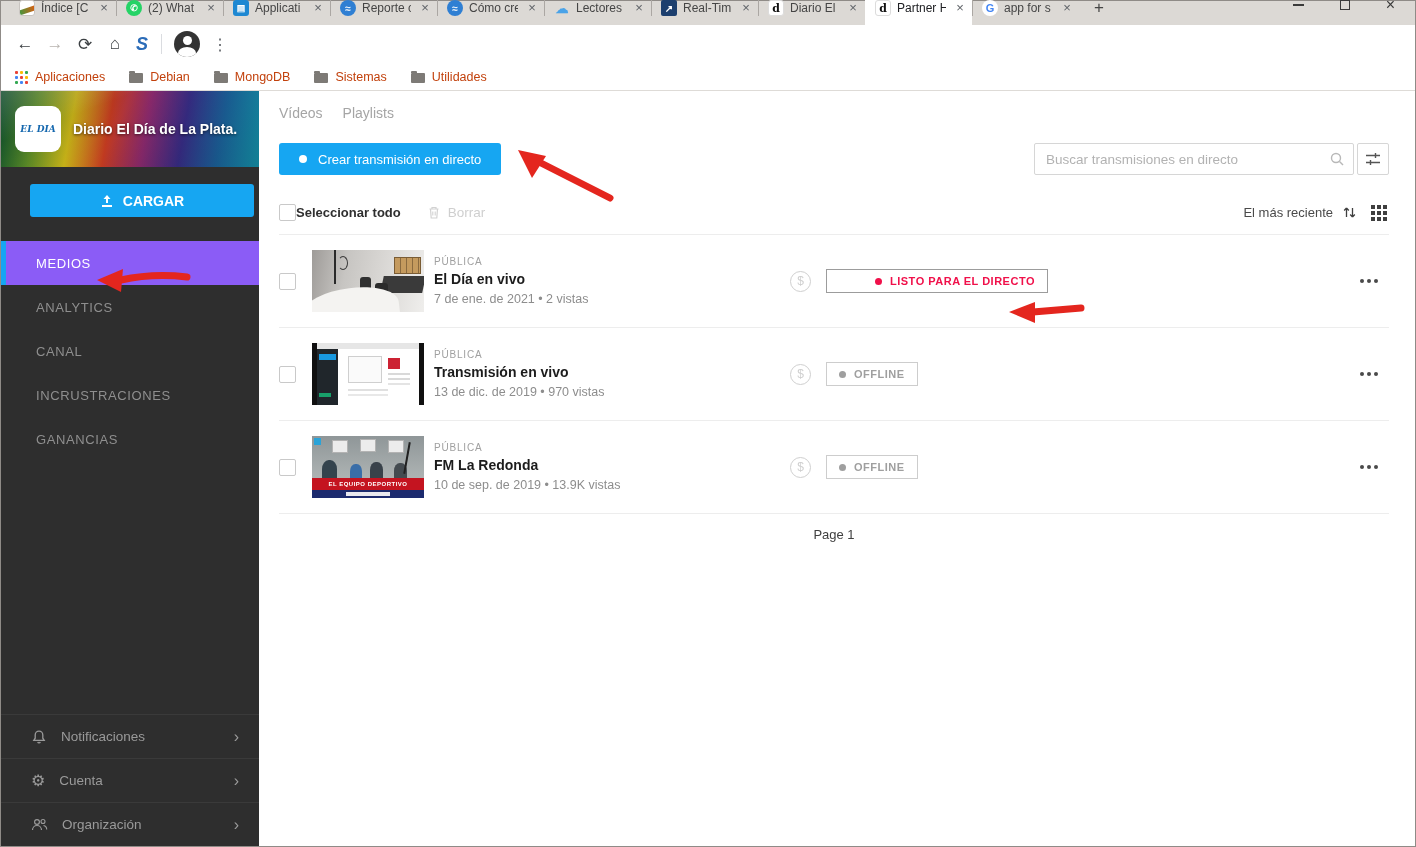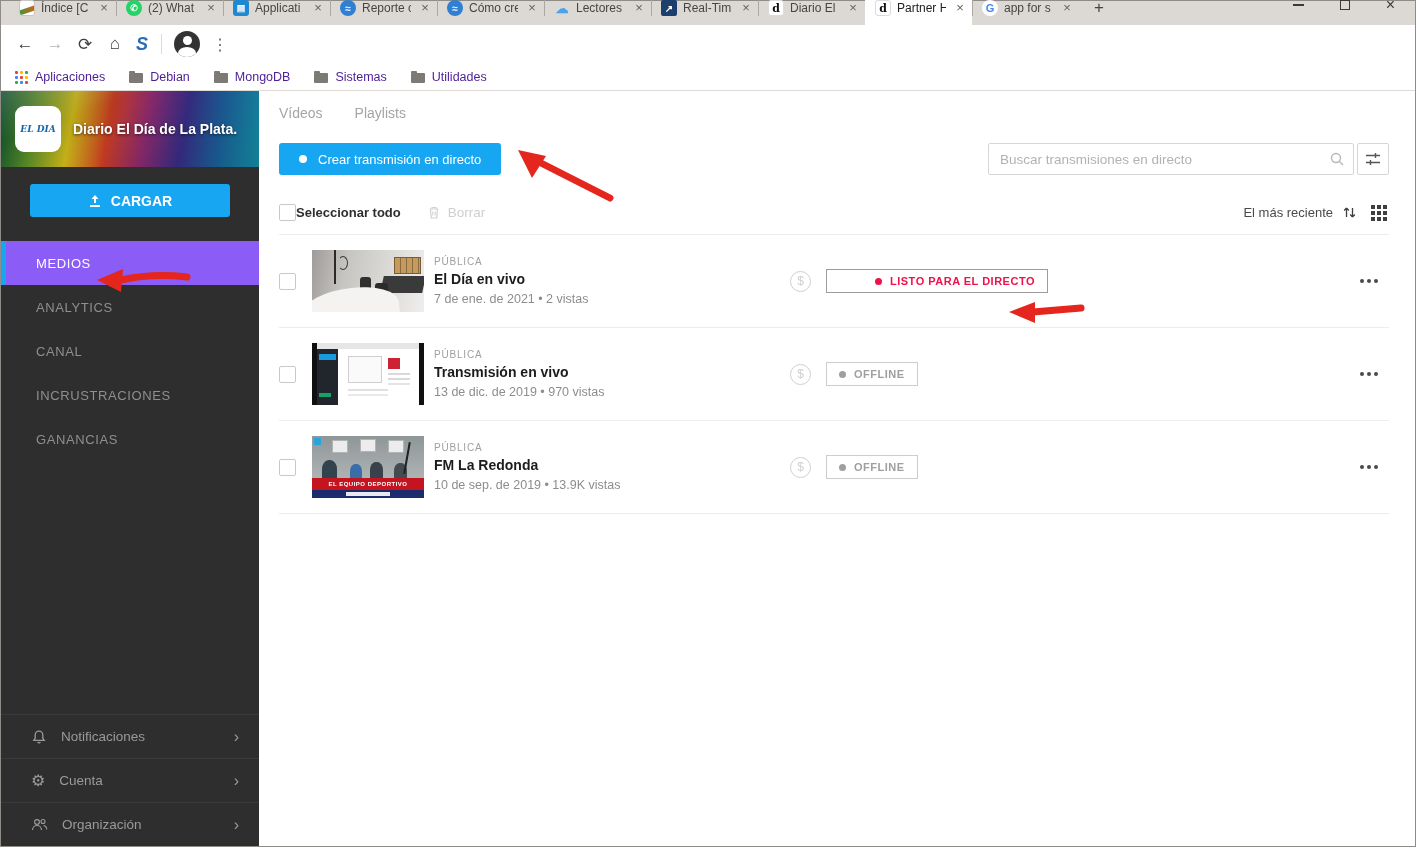--- a/index.html
+++ b/index.html
@@ -54,61 +54,61 @@
   .sext { width:22px; height:22px; display:flex; align-items:center; justify-content:center; color:#2b6cb8; font-size:18px; font-weight:800; font-style:italic; }
   .sext::before { content:"S"; }
   .tdiv { width:1px; height:20px; background:#dadce0; margin:0 6px; }
   .avatar { width:26px; height:26px; border-radius:50%; background:#333; position:relative; overflow:hidden; margin:0 4px; }
   .avatar::before { content:""; position:absolute; left:8.5px; top:5px; width:9px; height:9px; border-radius:50%; background:#fff; }
   .avatar::after { content:""; position:absolute; left:4px; top:16px; width:18px; height:12px; border-radius:50% 50% 0 0; background:#fff; }
   .kebab { color:#5f6368; font-size:16px; padding:0 6px; }
   .kebab::before { content:"⋮"; }
 
   
-  .bookmarks { height:28px; background:#fff; border-bottom:1px solid #dedbd7; display:flex; align-items:center; gap:24px; padding:0 14px; font-size:12.5px; color:#4c1d95; flex:0 0 auto; }
+  .bookmarks { height:28px; background:#fff; border-bottom:1px solid #dedbd7; display:flex; align-items:center; gap:24px; padding:0 14px; font-size:12.5px; color:#c2410c; flex:0 0 auto; }
   .bmk { display:flex; align-items:center; gap:7px; }
   .appsgrid { width:3px; height:3px; background:#e94235; border-radius:1px; box-shadow:5px 0 0 #fbbc05, 10px 0 0 #34a853, 0 5px 0 #4285f4, 5px 5px 0 #e94235, 10px 5px 0 #fbbc05, 0 10px 0 #34a853, 5px 10px 0 #4285f4, 10px 10px 0 #e94235; margin:-8px 10px 0 0; }
   .folder { width:14px; height:10px; background:#7d7a76; border-radius:1px; position:relative; margin-top:2px; }
   .folder::before { content:""; position:absolute; top:-2px; left:0; width:6px; height:2px; background:#7d7a76; border-radius:1px 1px 0 0; }
 
   
   .page { flex:1; display:flex; min-height:0; }
 
   
   .sidebar { width:258px; flex:0 0 258px; background:#2e2e2e; display:flex; flex-direction:column; }
   .banner { height:76px; flex:0 0 76px; display:flex; align-items:center; gap:12px; padding:0 14px;
     background: linear-gradient(160deg, rgba(255,255,255,.18) 0%, rgba(0,0,0,0) 30%),
                 linear-gradient(115deg, rgba(0,0,0,.35), rgba(0,0,0,0) 45%, rgba(0,0,0,.3) 100%),
                 linear-gradient(100deg,#0e6b3c 0%,#6aa52f 14%,#d8c21a 28%,#c03a20 42%,#8c2a6e 56%,#3b2f8e 70%,#1f6fb0 84%,#19b7d4 100%); }
   .logo { width:46px; height:46px; flex:0 0 46px; background:#fff; border-radius:9px; display:flex; align-items:center; justify-content:center; }
   .logo-text { font-family:"DejaVu Serif",serif; font-weight:bold; font-style:italic; font-size:9px; color:#1467ae; }
   .channel { color:#fff; font-size:14px; font-weight:bold; text-shadow:0 1px 3px rgba(0,0,0,.6); }
   .cargar-wrap { padding:17px 29px 0; }
-  .cargar { height:33px; width:200px; background:#16a6f2; border:none; border-radius:3px; color:#fff; font-size:14px; font-weight:bold; display:flex; align-items:center; justify-content:center; gap:9px; cursor:pointer; font-family:inherit; }
+  .cargar { height:33px; width:224px; background:#16a6f2; border:none; border-radius:3px; color:#fff; font-size:14px; font-weight:bold; display:flex; align-items:center; justify-content:center; gap:9px; cursor:pointer; font-family:inherit; }
   .smenu { margin-top:24px; }
   .sitem { height:44px; display:flex; align-items:center; padding-left:35px; font-size:13px; letter-spacing:.6px; color:#8f8f8f; position:relative; cursor:pointer; }
   .sitem.active { background:#8b5cf6; color:#fff; }
   .sitem.active::before { content:""; position:absolute; left:0; top:0; bottom:0; width:5px; background:#16a6f2; }
   .sfooter { margin-top:auto; }
   .fitem { height:44px; display:flex; align-items:center; gap:14px; padding:0 20px 0 30px; color:#9a9a9a; font-size:13.5px; border-top:1px solid #3a3a3a; cursor:pointer; }
   .fitem .chev { margin-left:auto; font-size:16px; }
   .gear-glyph { font-size:16px; line-height:16px; }
 
   
   .main { flex:1; background:#fff; padding:14px 26px 0 20px; position:relative; min-width:0; }
-  .mtabs { display:flex; gap:32px; }
+  .mtabs { display:flex; gap:20px; }
   .mtab { font-size:14px; color:#a5a5a5; padding-bottom:13px; position:relative; cursor:pointer; }
   .mtab.active { color:#141414; font-weight:bold; }
   .mtab.active::after { content:""; position:absolute; left:0; right:0; bottom:0; height:3px; background:#16a6f2; }
   .actions { display:flex; justify-content:space-between; align-items:flex-start; margin-top:9px; }
   .create { height:32px; padding:0 20px; background:#16a6f2; border:none; border-radius:3px; color:#fff; font-size:13px; display:flex; align-items:center; gap:11px; cursor:pointer; font-family:inherit; }
   .create .dot { width:8px; height:8px; border-radius:50%; background:#fff; }
   .searchwrap { display:flex; gap:3px; }
   .searchbox { position:relative; }
-  .searchbox input { width:366px; height:32px; border:1px solid #d6d6d6; border-radius:2px; padding:0 32px 0 11px; font-size:13.5px; color:#444; font-family:inherit; outline:none; }
+  .searchbox input { width:320px; height:32px; border:1px solid #d6d6d6; border-radius:2px; padding:0 32px 0 11px; font-size:13.5px; color:#444; font-family:inherit; outline:none; }
   .searchbox input::placeholder { color:#b2b2b2; }
   .searchbox svg { position:absolute; right:9px; top:8px; }
   .filterbtn { width:32px; height:32px; border:1px solid #d6d6d6; border-radius:2px; background:#fff; display:flex; align-items:center; justify-content:center; cursor:pointer; }
 
   .ltoolbar { display:flex; align-items:center; margin-top:29px; }
   .cb { width:17px; height:17px; border:1.5px solid #c9c9c9; border-radius:2px; background:#fff; flex:0 0 17px; cursor:pointer; }
   .selall { font-size:13px; font-weight:bold; color:#2f2f2f; }
   .delgroup { margin-left:26px; display:flex; align-items:center; gap:7px; color:#cfcfcf; font-size:13.5px; }
   .sortgroup { margin-left:auto; display:flex; align-items:flex-start; gap:9px; color:#4a4a4a; font-size:13px; }
   .gridicon { width:4px; height:4px; background:#3f3f3f; box-shadow:6px 0 0 #3f3f3f, 12px 0 0 #3f3f3f, 0 6px 0 #3f3f3f, 6px 6px 0 #3f3f3f, 12px 6px 0 #3f3f3f, 0 12px 0 #3f3f3f, 6px 12px 0 #3f3f3f, 12px 12px 0 #3f3f3f; margin:-12px 14px 0 14px; }
@@ -458,20 +458,21 @@
             <span class="bdot"></span>
             <span>OFFLINE</span>
           </span>
           <span class="rowkebab">
               <span class="kdot"></span>
             </span>
         </div>
 
       </div>
 
+      <div class="pageinfo">Page 1</div>
     </main>
   </div>
 
   <svg class="anno" style="left:505px; top:143px;" width="115" height="62">
     <path d="M104 54 L33 18" stroke="#e4261e" stroke-width="7" stroke-linecap="round" fill="none"></path>
     <polygon points="12,6 40,12 26,34" fill="#e4261e"></polygon>
   </svg>
   <svg class="anno" style="left:92px; top:264px;" width="100" height="32">
     <path d="M94 12 Q60 8 28 15" stroke="#e4261e" stroke-width="7" stroke-linecap="round" fill="none"></path>
     <polygon points="4,15 30,4 28,27" fill="#e4261e"></polygon>

